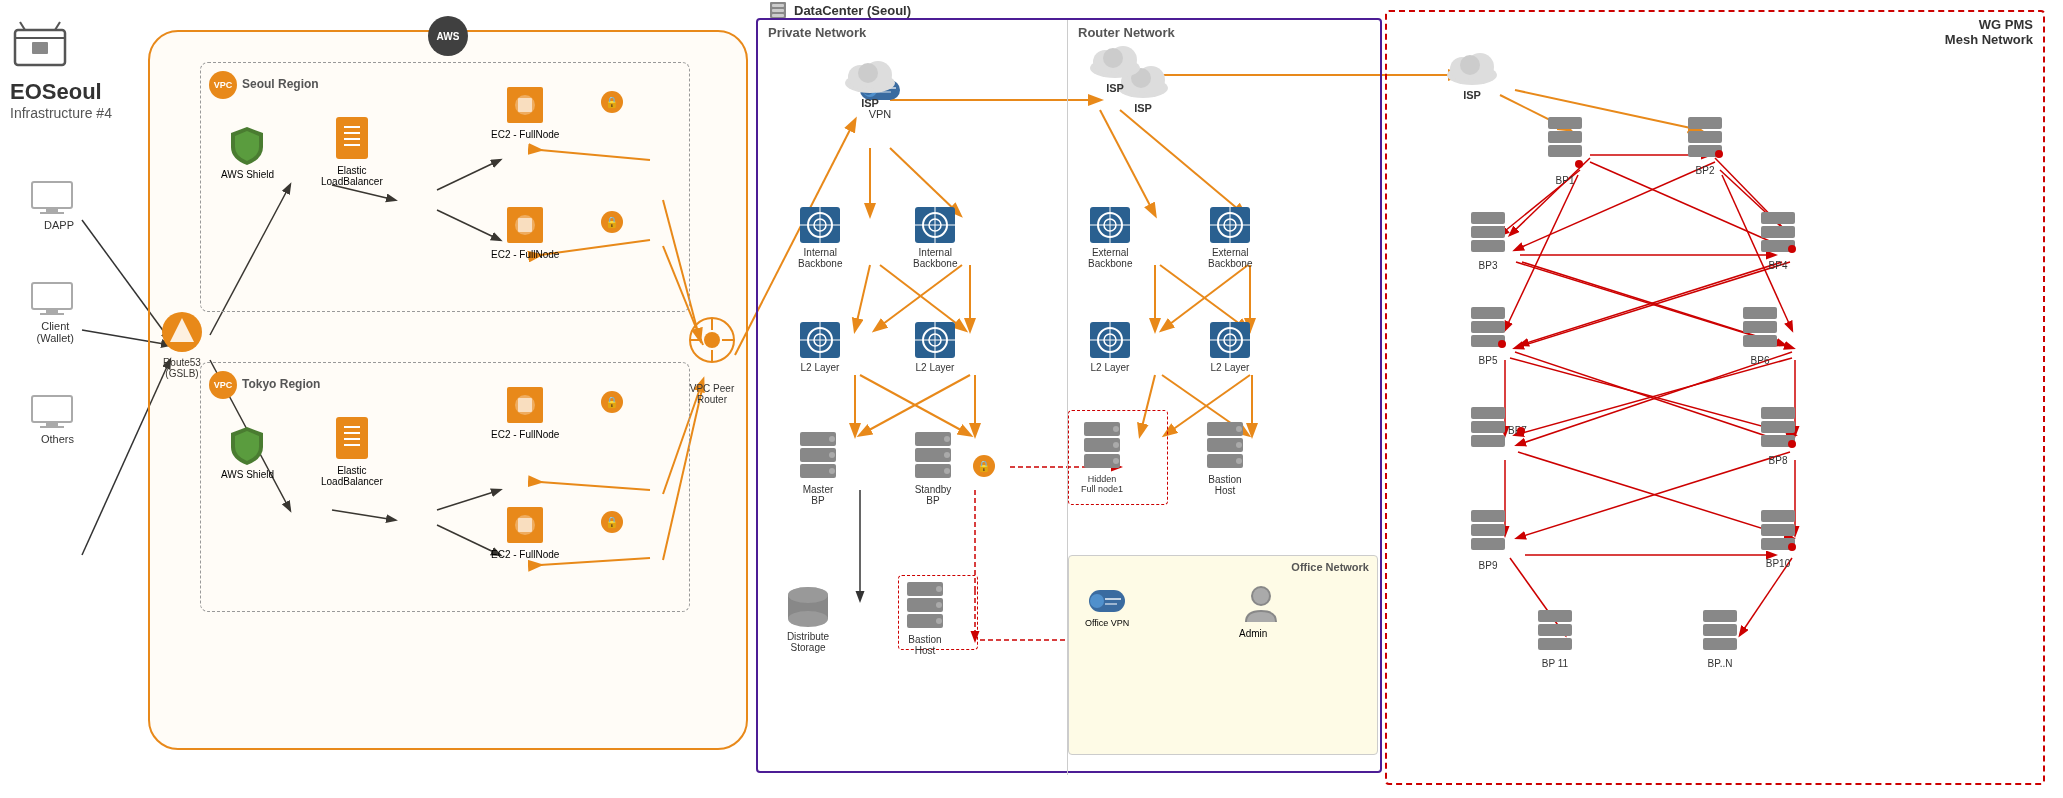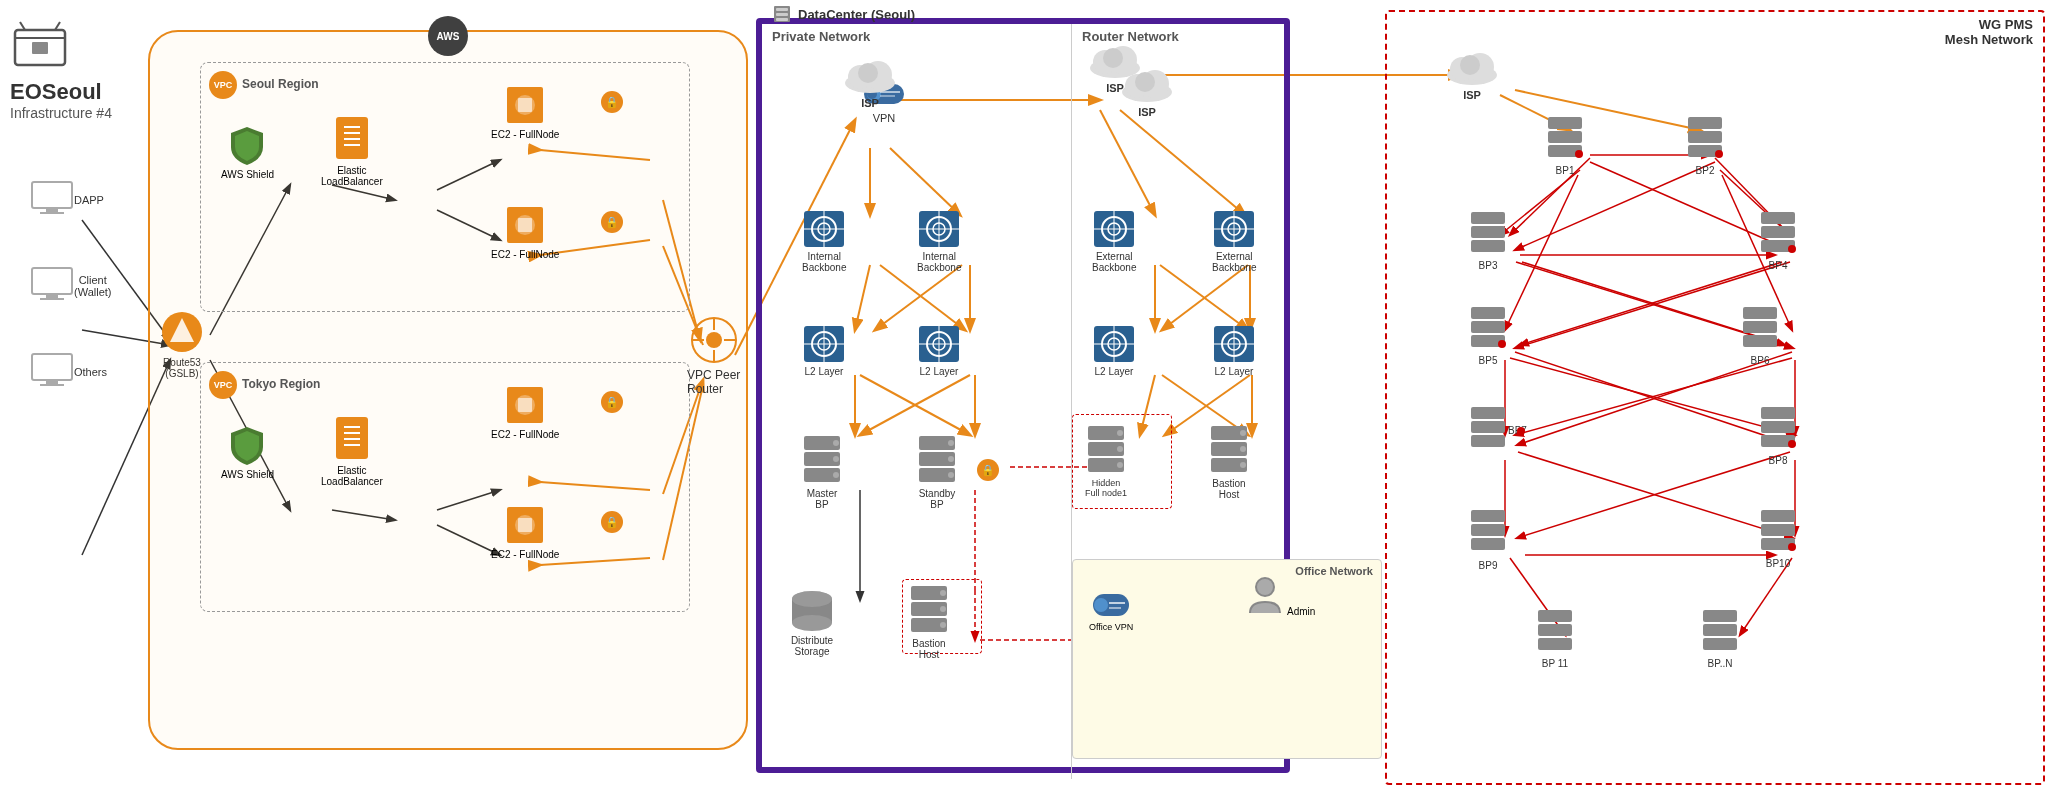--- a/index.html
+++ b/index.html
@@ -49,22 +49,22 @@
     .clients-col {
       position: absolute;
       left: 30px;
       top: 180px;
       display: flex;
       flex-direction: column;
       gap: 50px;
     }
     .client-item {
       display: flex;
-      flex-direction: row;
-      align-items: center;
+      flex-direction: column;
+      align-items: flex-end;
     }
     .client-label {
       font-size: 11px;
       text-align: center;
       margin-top: 3px;
       color: #333;
     }
     
     .aws-boundary {
       position: absolute;
@@ -448,24 +448,24 @@
 
   <div style="position:absolute;left:687px;top:315px;display:flex;flex-direction:column;align-items:center;">
     <svg width="50" height="50" viewBox="0 0 50 50">
       <circle cx="25" cy="25" r="22" fill="none" stroke="#e8891a" stroke-width="2"></circle>
       <circle cx="25" cy="25" r="8" fill="#e8891a"></circle>
       <line x1="25" y1="3" x2="25" y2="15" stroke="#e8891a" stroke-width="2"></line>
       <line x1="25" y1="35" x2="25" y2="47" stroke="#e8891a" stroke-width="2"></line>
       <line x1="3" y1="25" x2="15" y2="25" stroke="#e8891a" stroke-width="2"></line>
       <line x1="35" y1="25" x2="47" y2="25" stroke="#e8891a" stroke-width="2"></line>
     </svg>
-    <div style="font-size:12px;margin-top:3px;color:#333;">VPC Peer<br>Router</div>
-  </div>
-
-  <div style="position:absolute;left:756px;top:18px;width:534px;height:755px;border:6px solid #4c1d95;border-radius:4px;">
+    <div style="font-size:10px;text-align:center;margin-top:18px;color:#333;">VPC Peer<br>Router</div>
+  </div>
+
+  <div style="position:absolute;left:756px;top:18px;width:626px;height:755px;border:2px solid #4c1d95;border-radius:4px;">
 
     <div style="position:absolute;top:-20px;left:10px;font-size:13px;font-weight:bold;color:#333;display:flex;align-items:center;gap:6px;">
       <svg width="20" height="20" viewBox="0 0 20 20">
         <rect x="2" y="2" width="16" height="16" rx="1" fill="#888"></rect>
         <rect x="4" y="4" width="12" height="3" rx="1" fill="#ccc"></rect>
         <rect x="4" y="9" width="12" height="3" rx="1" fill="#ccc"></rect>
         <rect x="4" y="14" width="12" height="3" rx="1" fill="#ccc"></rect>
       </svg>
       DataCenter (Seoul)
     </div>
@@ -672,21 +672,21 @@
       <div style="position:absolute;left:16px;top:30px;display:flex;flex-direction:column;align-items:center;">
         <svg width="40" height="30" viewBox="0 0 40 30">
           <rect x="2" y="4" width="36" height="22" rx="11" fill="#3a6ba0"></rect>
           <circle cx="10" cy="15" r="7" fill="#5090cc"></circle>
           <rect x="18" y="12" width="16" height="2" fill="white" opacity="0.7"></rect>
           <rect x="18" y="17" width="12" height="2" fill="white" opacity="0.5"></rect>
         </svg>
         <div style="font-size:9px;text-align:center;margin-top:2px;">Office VPN</div>
       </div>
 
-      <div style="position:absolute;left:170px;top:13px;display:flex;flex-direction:row;align-items:flex-end;">
+      <div style="position:absolute;left:170px;top:26px;display:flex;flex-direction:column;align-items:flex-start;">
         <svg width="44" height="44" viewBox="0 0 44 44">
           <circle cx="22" cy="14" r="10" fill="#888"></circle>
           <path d="M6 40 Q6 28 22 28 Q38 28 38 40" fill="#888"></path>
           <circle cx="22" cy="14" r="8" fill="#aaa"></circle>
           <path d="M8 40 Q8 30 22 30 Q36 30 36 40" fill="#aaa"></path>
         </svg>
         <div style="font-size:10px;text-align:center;margin-top:2px;">Admin</div>
       </div>
     </div>
 
@@ -726,21 +726,21 @@
       <div style="font-size:11px;font-weight:bold;margin-top:2px;color:#333;">ISP</div>
     </div>
   </div>
 
   <div style="position:absolute;left:1545px;top:115px;display:flex;flex-direction:column;align-items:center;">
     <svg width="40" height="48" viewBox="0 0 40 48">
       <rect x="3" y="2" width="34" height="12" rx="2" fill="#888"></rect>
       <rect x="3" y="16" width="34" height="12" rx="2" fill="#888"></rect>
       <rect x="3" y="30" width="34" height="12" rx="2" fill="#888"></rect>
     </svg>
-    <div style="font-size:10px;text-align:right;margin-top:2px;color:#333;">BP1</div>
+    <div style="font-size:10px;text-align:right;margin-top:12px;color:#333;">BP1</div>
     <div style="width:8px;height:8px;background:#cc0000;border-radius:50%;position:absolute;bottom:18px;right:2px;"></div>
   </div>
   <div style="position:absolute;left:1685px;top:115px;display:flex;flex-direction:column;align-items:center;">
     <svg width="40" height="48" viewBox="0 0 40 48">
       <rect x="3" y="2" width="34" height="12" rx="2" fill="#888"></rect>
       <rect x="3" y="16" width="34" height="12" rx="2" fill="#888"></rect>
       <rect x="3" y="30" width="34" height="12" rx="2" fill="#888"></rect>
     </svg>
     <div style="font-size:10px;text-align:center;margin-top:2px;color:#333;">BP2</div>
     <div style="width:8px;height:8px;background:#cc0000;border-radius:50%;position:absolute;bottom:18px;right:2px;"></div>

